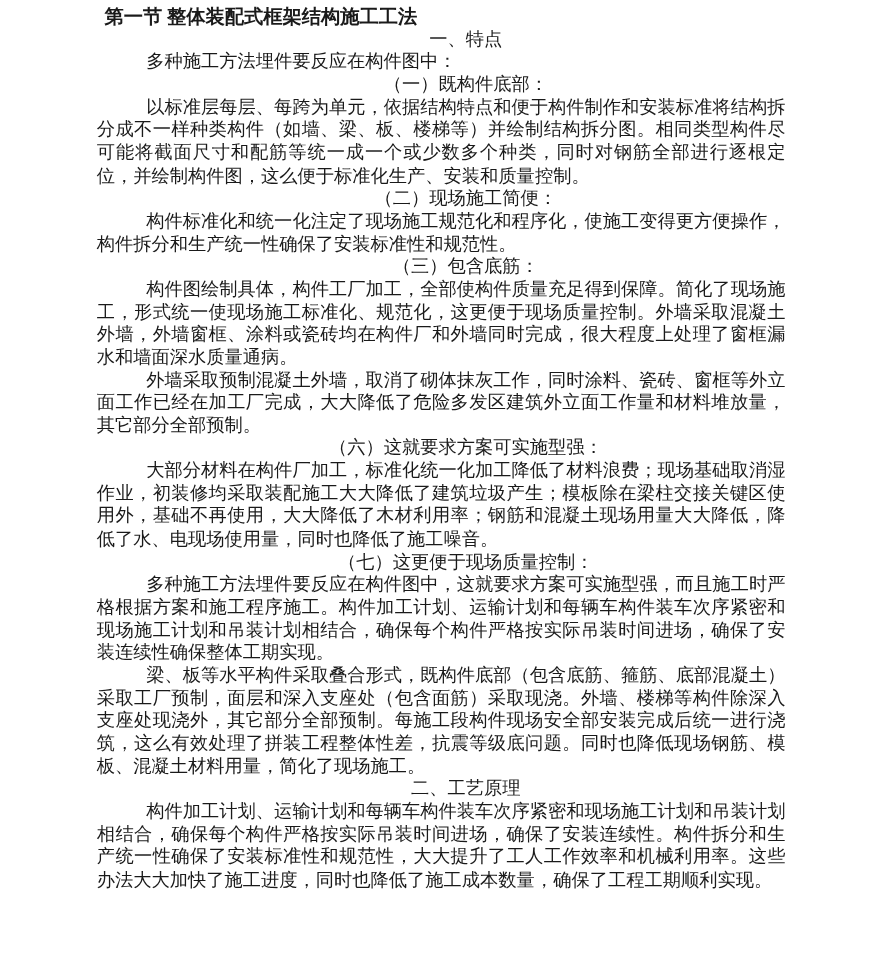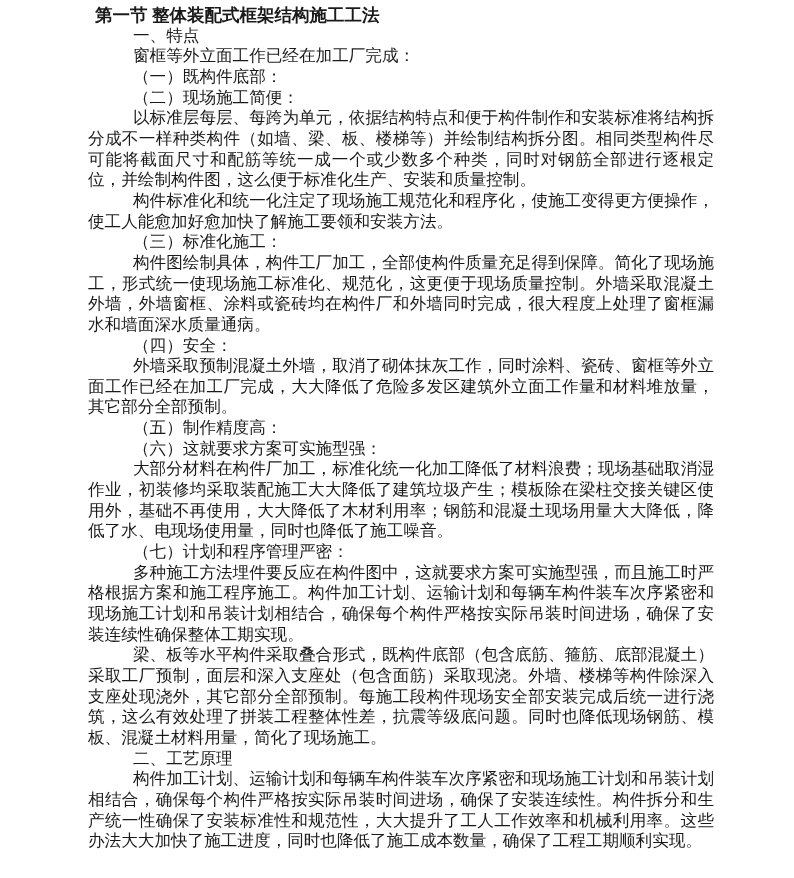--- a/index.html
+++ b/index.html
@@ -32,43 +32,41 @@
     white-space: nowrap;
   }
   .block {
     margin: 0;
     font-size: 16.6px;
     line-height: 20.65px;
     text-indent: 45px;
     text-align: justify;
   }
   .block.heading {
-    text-align: left;
+    text-align: center;
   }
 </style>
 </head>
 <body>
 
 <div class="page">
   <div class="content">
     <h1 class="doc-title">第一节 整体装配式框架结构施工工法</h1>
     <div id="doc-body">
         <p class="block heading">一、特点</p>
-        <p class="block paragraph">窗框等外立面工作已经在加工厂完成：</p>
+        <p class="block paragraph">多种施工方法埋件要反应在构件图中：</p>
         <p class="block heading">（一）既构件底部：</p>
+        <p class="block paragraph">以标准层每层、每跨为单元，依据结构特点和便于构件制作和安装标准将结构拆分成不一样种类构件（如墙、梁、板、楼梯等）并绘制结构拆分图。相同类型构件尽可能将截面尺寸和配筋等统一成一个或少数多个种类，同时对钢筋全部进行逐根定位，并绘制构件图，这么便于标准化生产、安装和质量控制。</p>
         <p class="block heading">（二）现场施工简便：</p>
-        <p class="block paragraph">以标准层每层、每跨为单元，依据结构特点和便于构件制作和安装标准将结构拆分成不一样种类构件（如墙、梁、板、楼梯等）并绘制结构拆分图。相同类型构件尽可能将截面尺寸和配筋等统一成一个或少数多个种类，同时对钢筋全部进行逐根定位，并绘制构件图，这么便于标准化生产、安装和质量控制。</p>
-        <p class="block paragraph">构件标准化和统一化注定了现场施工规范化和程序化，使施工变得更方便操作，使工人能愈加好愈加快了解施工要领和安装方法。</p>
-        <p class="block heading">（三）标准化施工：</p>
+        <p class="block paragraph">构件标准化和统一化注定了现场施工规范化和程序化，使施工变得更方便操作，构件拆分和生产统一性确保了安装标准性和规范性。</p>
+        <p class="block heading">（三）包含底筋：</p>
         <p class="block paragraph">构件图绘制具体，构件工厂加工，全部使构件质量充足得到保障。简化了现场施工，形式统一使现场施工标准化、规范化，这更便于现场质量控制。外墙采取混凝土外墙，外墙窗框、涂料或瓷砖均在构件厂和外墙同时完成，很大程度上处理了窗框漏水和墙面深水质量通病。</p>
-        <p class="block heading">（四）安全：</p>
         <p class="block paragraph">外墙采取预制混凝土外墙，取消了砌体抹灰工作，同时涂料、瓷砖、窗框等外立面工作已经在加工厂完成，大大降低了危险多发区建筑外立面工作量和材料堆放量，其它部分全部预制。</p>
-        <p class="block heading">（五）制作精度高：</p>
         <p class="block heading">（六）这就要求方案可实施型强：</p>
         <p class="block paragraph">大部分材料在构件厂加工，标准化统一化加工降低了材料浪费；现场基础取消湿作业，初装修均采取装配施工大大降低了建筑垃圾产生；模板除在梁柱交接关键区使用外，基础不再使用，大大降低了木材利用率；钢筋和混凝土现场用量大大降低，降低了水、电现场使用量，同时也降低了施工噪音。</p>
-        <p class="block heading">（七）计划和程序管理严密：</p>
+        <p class="block heading">（七）这更便于现场质量控制：</p>
         <p class="block paragraph">多种施工方法埋件要反应在构件图中，这就要求方案可实施型强，而且施工时严格根据方案和施工程序施工。构件加工计划、运输计划和每辆车构件装车次序紧密和现场施工计划和吊装计划相结合，确保每个构件严格按实际吊装时间进场，确保了安装连续性确保整体工期实现。</p>
         <p class="block paragraph">梁、板等水平构件采取叠合形式，既构件底部（包含底筋、箍筋、底部混凝土）采取工厂预制，面层和深入支座处（包含面筋）采取现浇。外墙、楼梯等构件除深入支座处现浇外，其它部分全部预制。每施工段构件现场安全部安装完成后统一进行浇筑，这么有效处理了拼装工程整体性差，抗震等级底问题。同时也降低现场钢筋、模板、混凝土材料用量，简化了现场施工。</p>
         <p class="block heading">二、工艺原理</p>
         <p class="block paragraph">构件加工计划、运输计划和每辆车构件装车次序紧密和现场施工计划和吊装计划相结合，确保每个构件严格按实际吊装时间进场，确保了安装连续性。构件拆分和生产统一性确保了安装标准性和规范性，大大提升了工人工作效率和机械利用率。这些办法大大加快了施工进度，同时也降低了施工成本数量，确保了工程工期顺利实现。</p>
       </div>
   </div>
 </div>
 
 </body></html>

